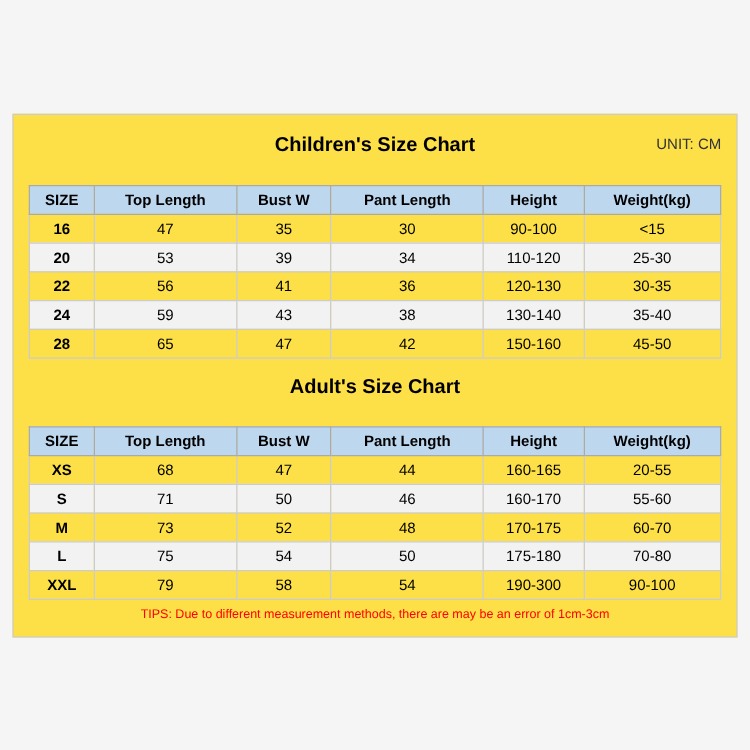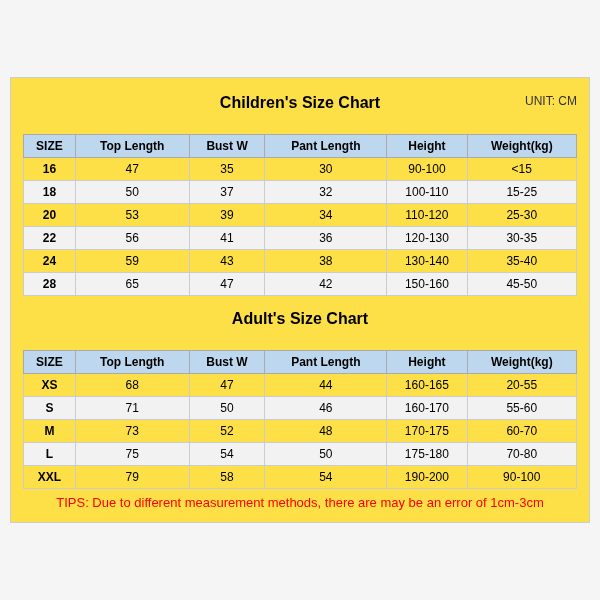--- a/index.html
+++ b/index.html
@@ -53,21 +53,21 @@
       border: 1px solid #ccc;
     }
     .data-row:nth-child(even) td {
       background: #f2f2f2;
     }
     .data-row td:first-child {
       font-weight: bold;
     }
     .tips-row td {
       color: red;
-      font-size: 13px;
+      font-size: 10px;
       text-align: center;
       padding: 6px 0 2px 0;
     }
     .adult-col-header td {
       background: #bdd7ee;
       font-weight: bold;
       text-align: center;
       padding: 4px 2px;
       border: 1px solid #aaa;
       font-size: 12px;
@@ -96,28 +96,20 @@
       <tbody id="children-tbody">
         <tr class="data-row">
           <td>16</td>
           <td>47</td>
           <td>35</td>
           <td>30</td>
           <td>90-100</td>
           <td>&lt;15</td>
         </tr>
         <tr class="data-row">
-          <td>18</td>
-          <td>50</td>
-          <td>37</td>
-          <td>32</td>
-          <td>100-110</td>
-          <td>15-25</td>
-        </tr>
-        <tr class="data-row">
           <td>20</td>
           <td>53</td>
           <td>39</td>
           <td>34</td>
           <td>110-120</td>
           <td>25-30</td>
         </tr>
         <tr class="data-row">
           <td>22</td>
           <td>56</td>
@@ -191,21 +183,21 @@
           <td>54</td>
           <td>50</td>
           <td>175-180</td>
           <td>70-80</td>
         </tr>
         <tr class="data-row">
           <td>XXL</td>
           <td>79</td>
           <td>58</td>
           <td>54</td>
-          <td>190-200</td>
+          <td>190-300</td>
           <td>90-100</td>
         </tr>
       </tbody>
     <tbody>
         <tr class="tips-row">
       <td colspan="6">TIPS: Due to different measurement methods, there are may be an error of 1cm-3cm</td>
     </tr>
   </tbody>
     </table>
 </div>

